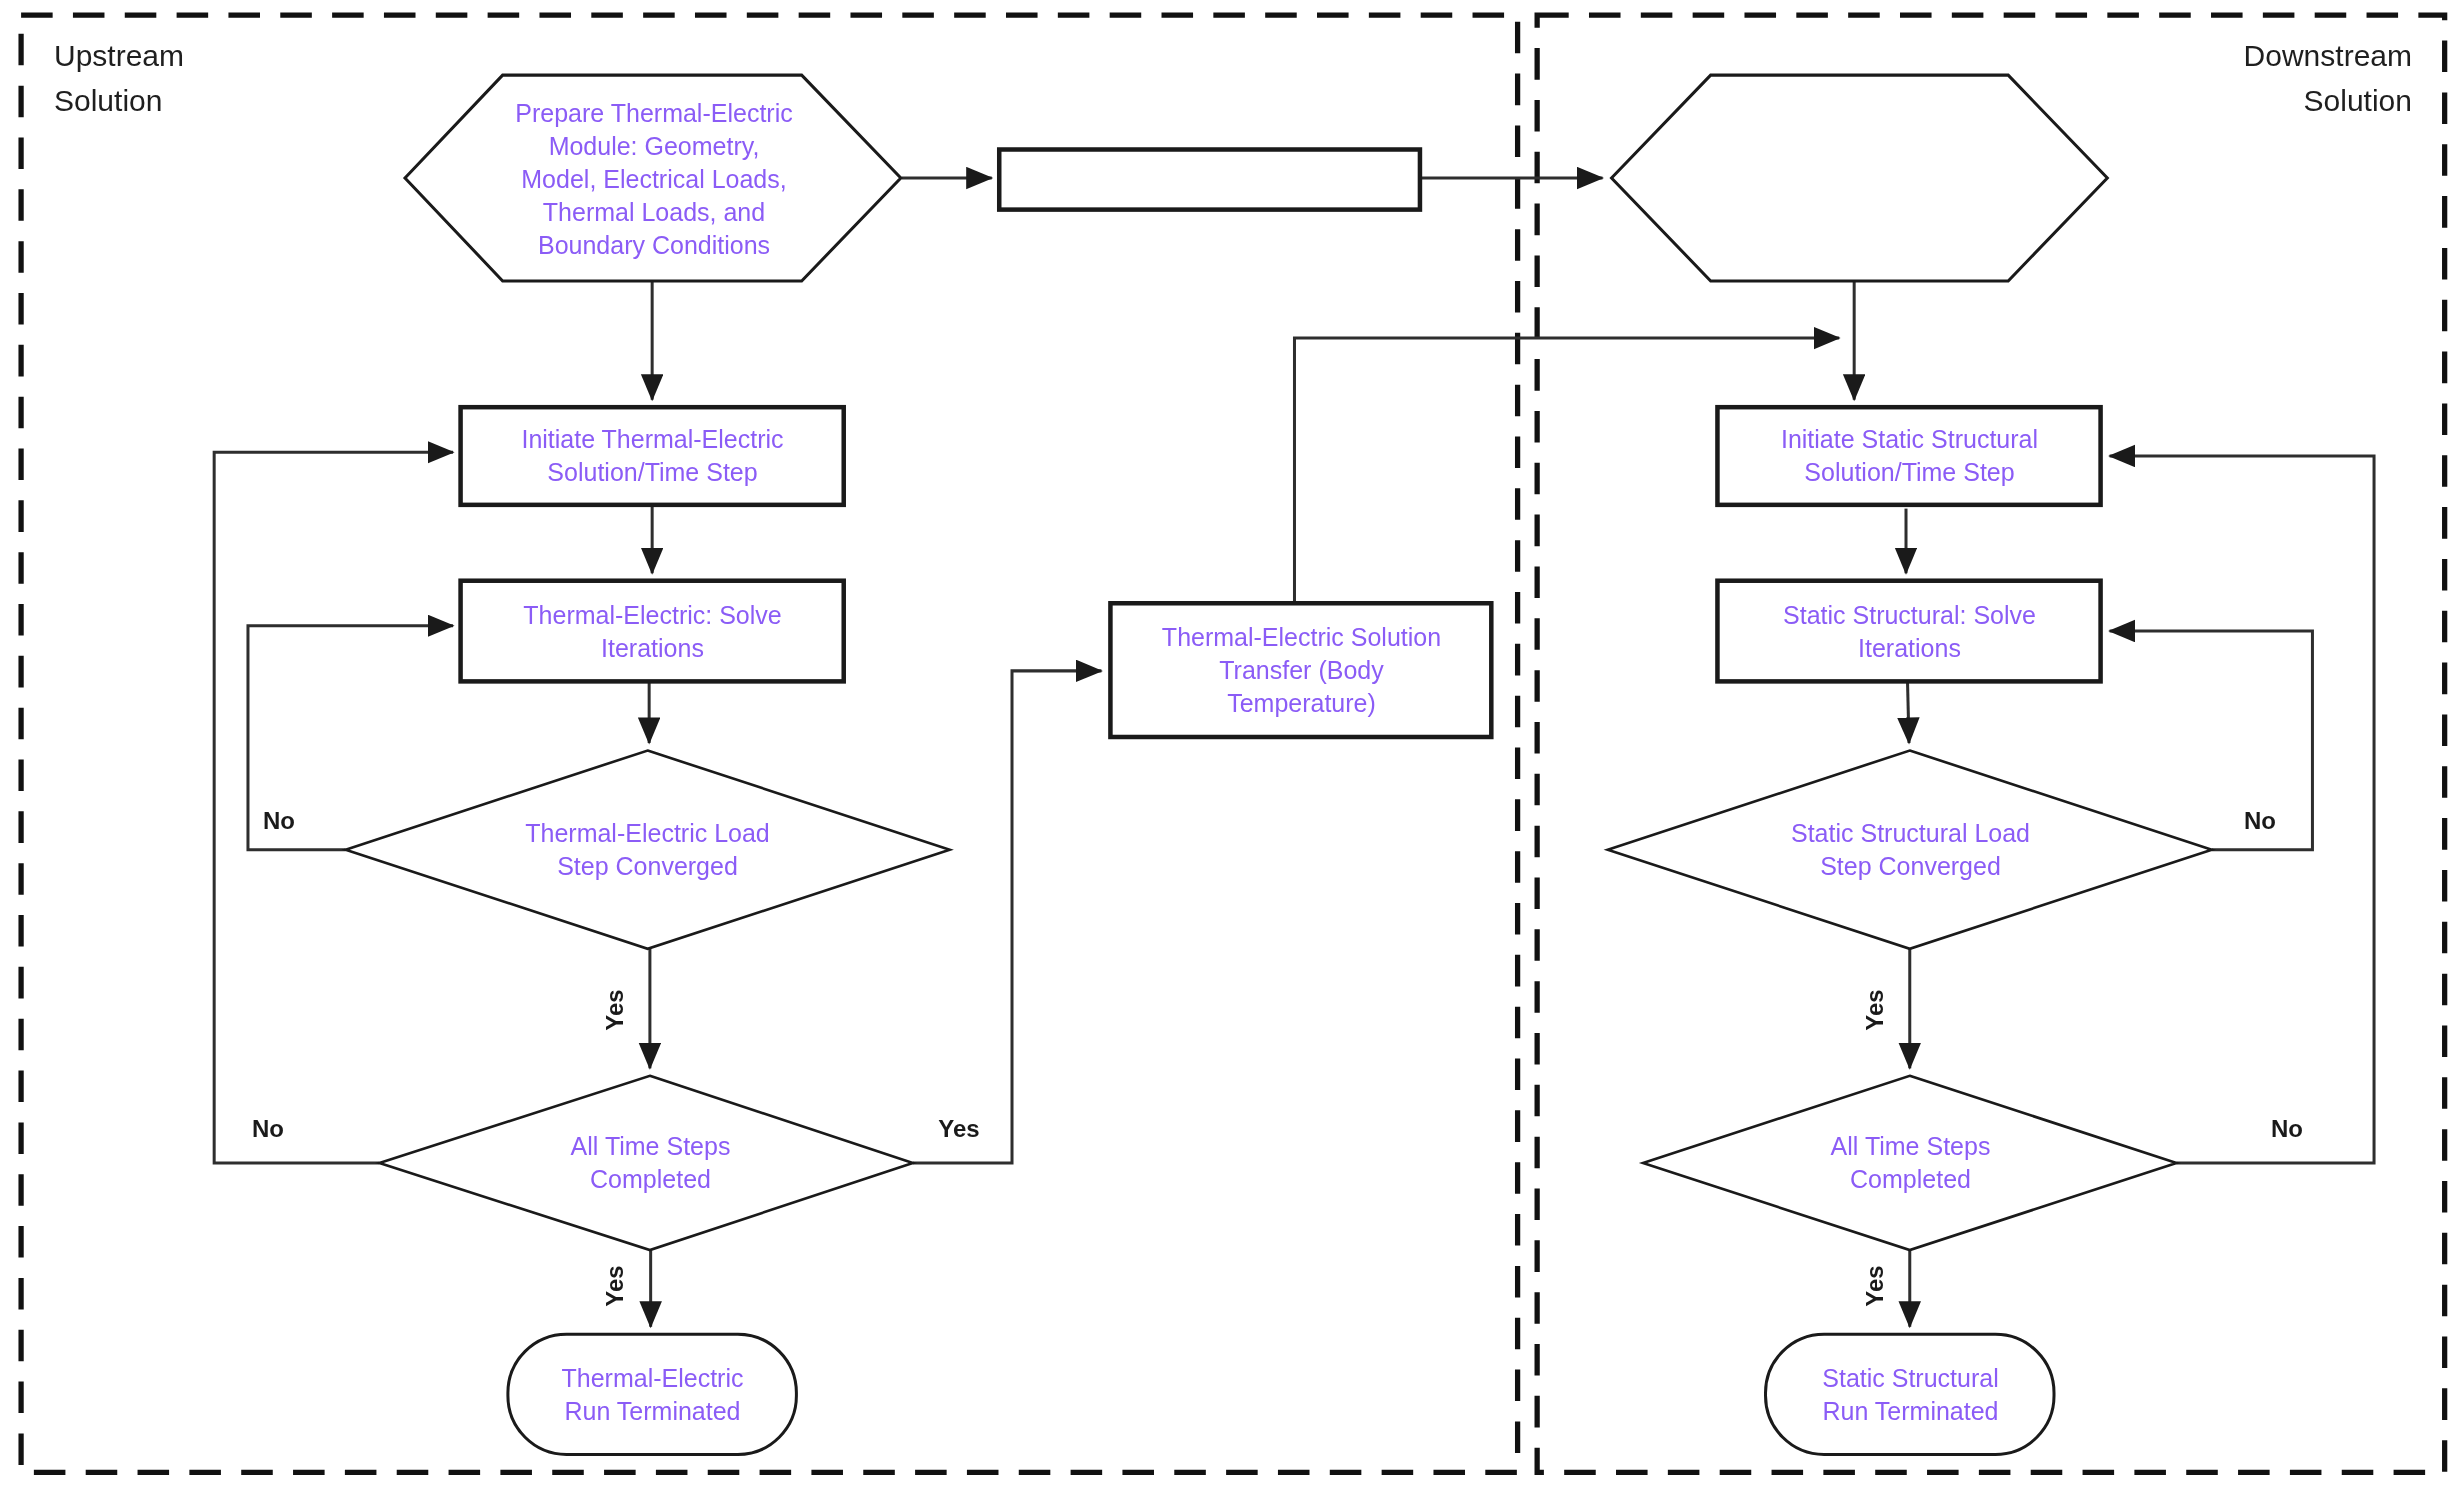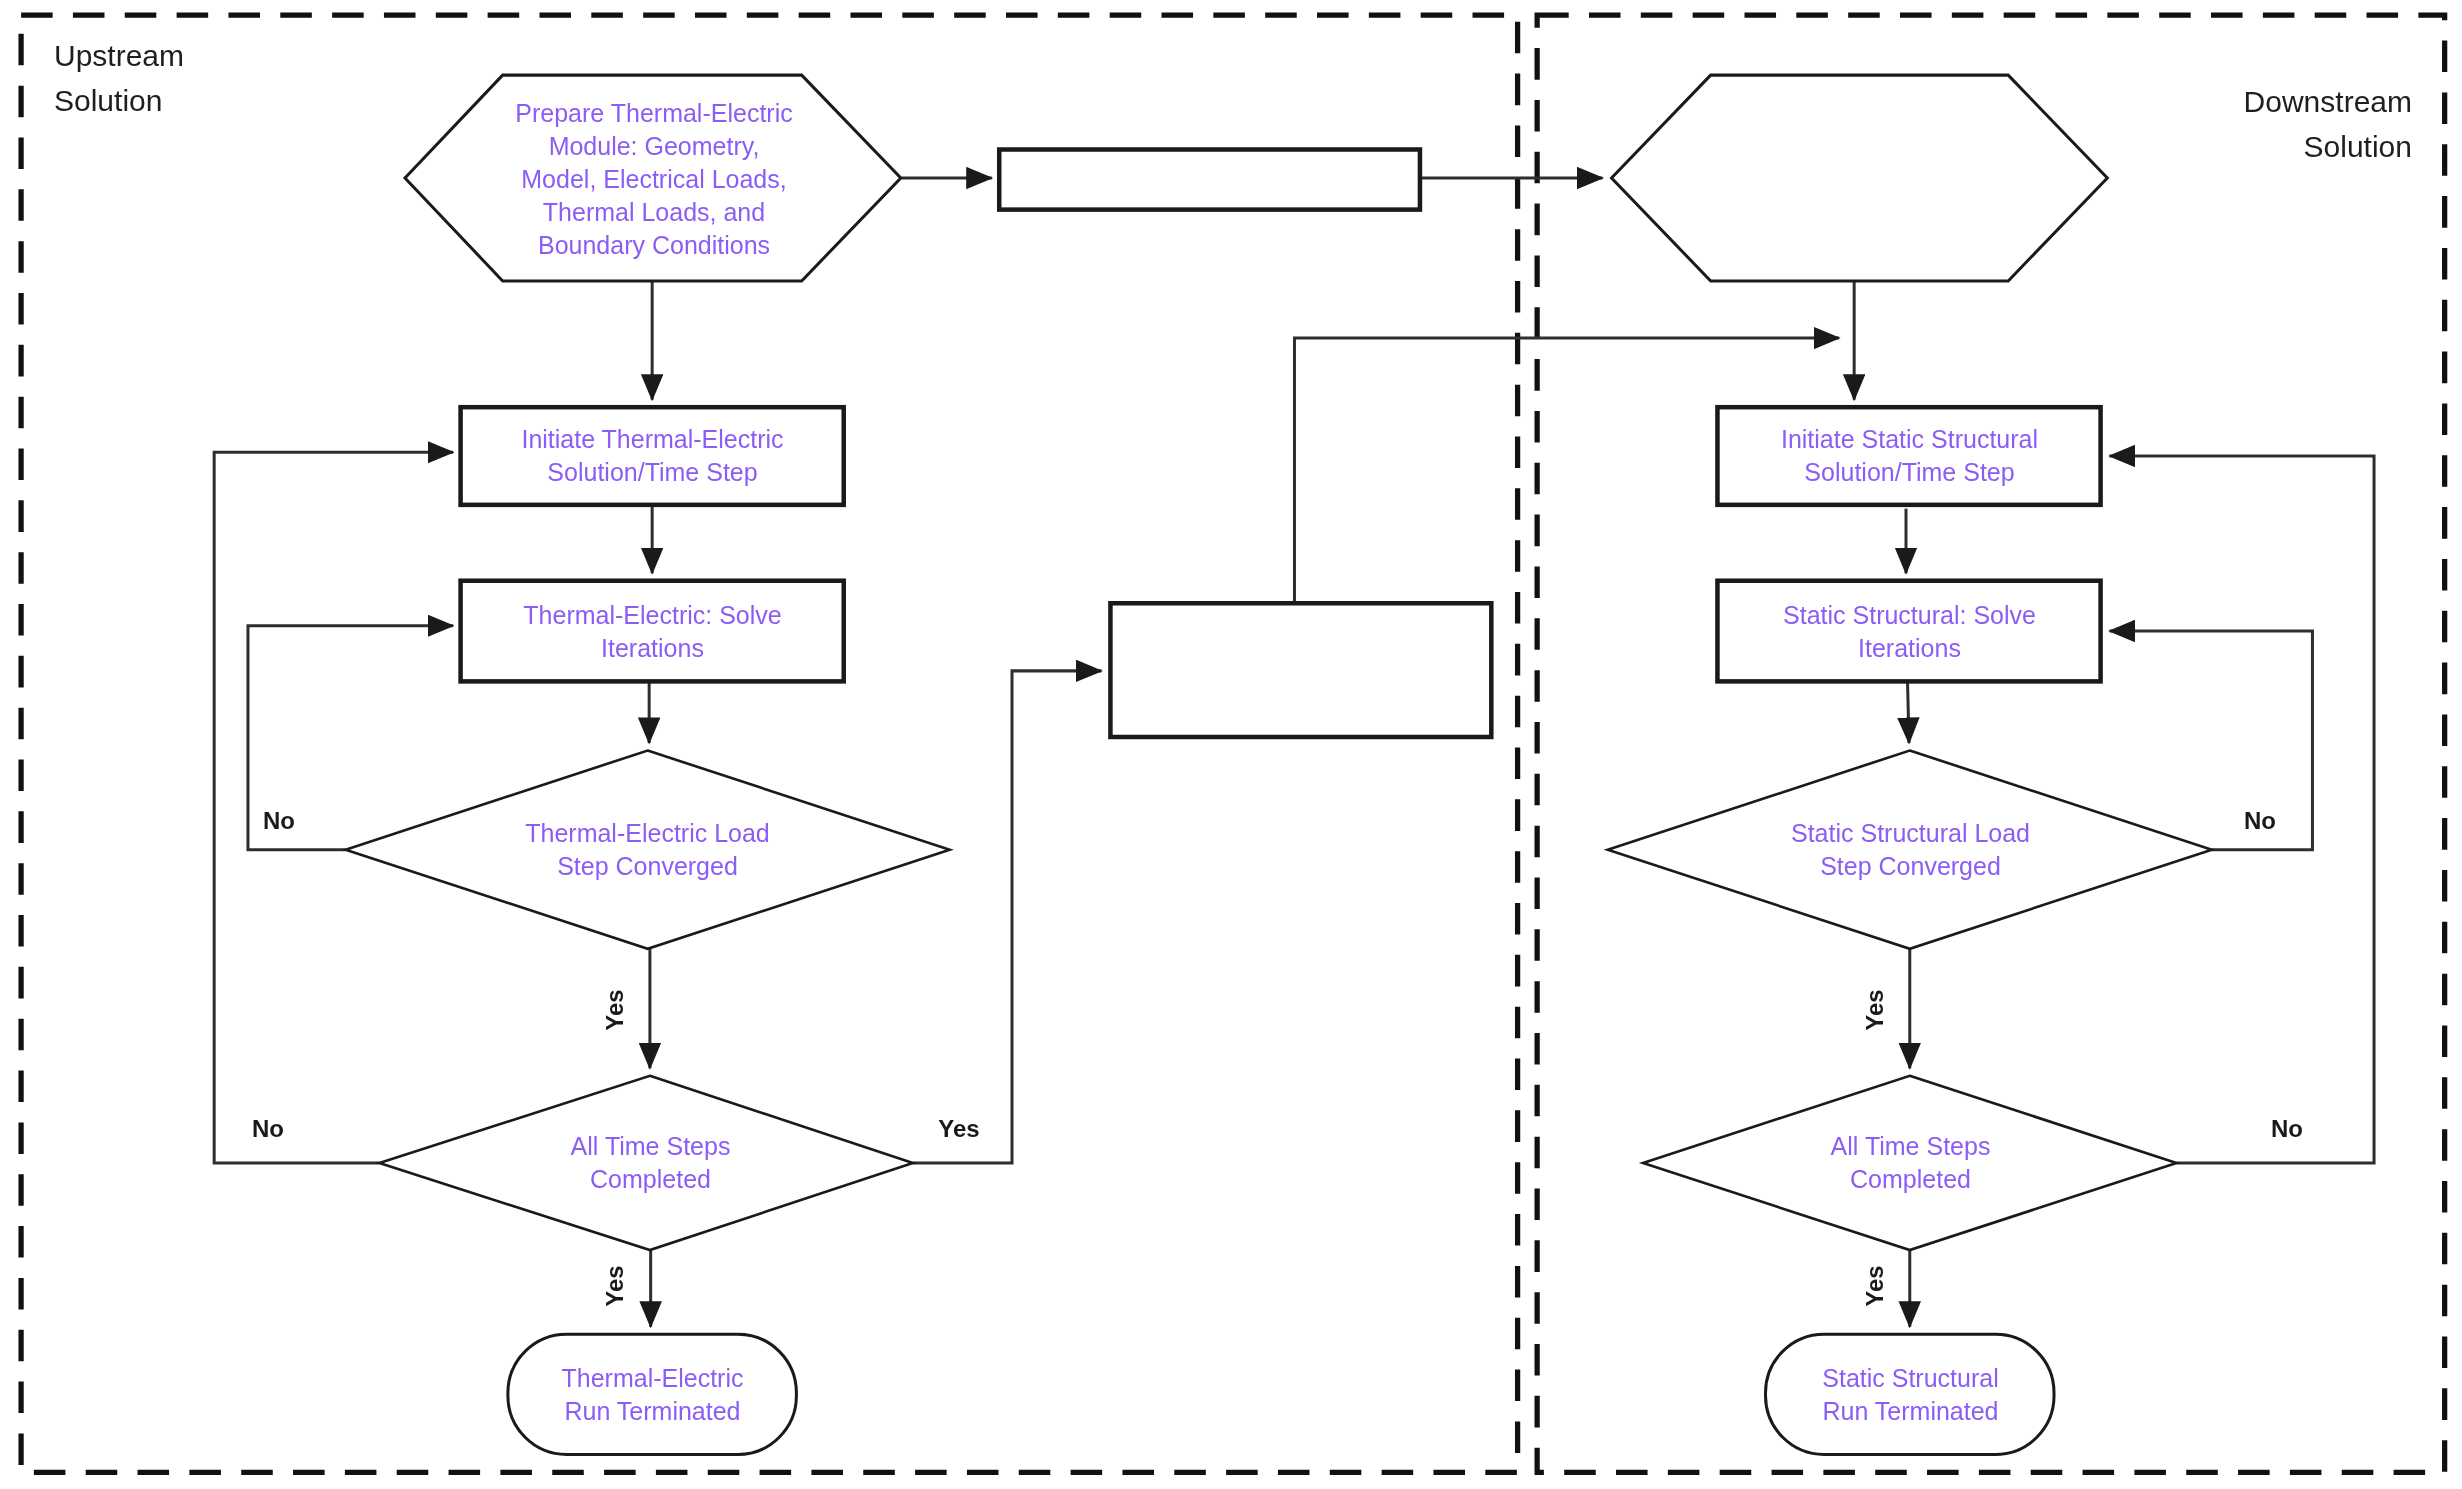--- a/index.html
+++ b/index.html
@@ -60,38 +60,41 @@
     <polygon points="2145,237 2277,100 2673,100 2805,237 2673,374 2277,374" fill="#ffffff" stroke="#1a1a1a" stroke-width="4"></polygon>
     <rect x="2286" y="542" width="510" height="130" fill="#ffffff" stroke="#1a1a1a" stroke-width="6"></rect>
     <rect x="2286" y="773" width="510" height="134" fill="#ffffff" stroke="#1a1a1a" stroke-width="6"></rect>
     <polygon points="2542,999 2944,1131 2542,1263 2140,1131" fill="#ffffff" stroke="#1a1a1a" stroke-width="3.5"></polygon>
     <polygon points="2542,1432 2897,1548 2542,1664 2187,1548" fill="#ffffff" stroke="#1a1a1a" stroke-width="3.5"></polygon>
     <rect x="2350" y="1776" width="384" height="160" rx="78" fill="#ffffff" stroke="#1a1a1a" stroke-width="4"></rect>
   </svg>
 
   <div class="section-title" style="left:54px;top:33px;width:225px;">Upstream
 Solution</div>
-  <div class="section-title right" style="left:2096px;top:33px;width:316px;margin-top:46px;">Downstream
+  <div class="section-title right" style="left:2096px;top:33px;width:316px;">Downstream
 Solution</div>
 
   <div class="node-label" style="left:421px;top:83px;width:466px;height:192px;">Prepare Thermal-Electric
 Module: Geometry,
 Model, Electrical Loads,
 Thermal Loads, and
 Boundary Conditions</div>
   <div class="node-label" style="left:461px;top:407px;width:383px;height:98px;">Initiate Thermal-Electric
 Solution/Time Step</div>
   <div class="node-label" style="left:461px;top:581px;width:383px;height:101px;">Thermal-Electric: Solve
 Iterations</div>
   <div class="node-label" style="left:422px;top:816px;width:451px;height:68px;">Thermal-Electric Load
 Step Converged</div>
   <div class="node-label" style="left:425px;top:1129px;width:451px;height:68px;">All Time Steps
 Completed</div>
   <div class="node-label" style="left:508px;top:1335px;width:289px;height:120px;">Thermal-Electric
 Run Terminated</div>
+  <div class="node-label" style="left:1111px;top:603px;width:381px;height:134px;">Thermal-Electric Solution
+Transfer (Body
+Temperature)</div>
 
   <div class="node-label" style="left:1718px;top:407px;width:383px;height:98px;">Initiate Static Structural
 Solution/Time Step</div>
   <div class="node-label" style="left:1718px;top:581px;width:383px;height:101px;">Static Structural: Solve
 Iterations</div>
   <div class="node-label" style="left:1685px;top:816px;width:451px;height:68px;">Static Structural Load
 Step Converged</div>
   <div class="node-label" style="left:1685px;top:1129px;width:451px;height:68px;">All Time Steps
 Completed</div>
   <div class="node-label" style="left:1766px;top:1335px;width:289px;height:120px;">Static Structural

